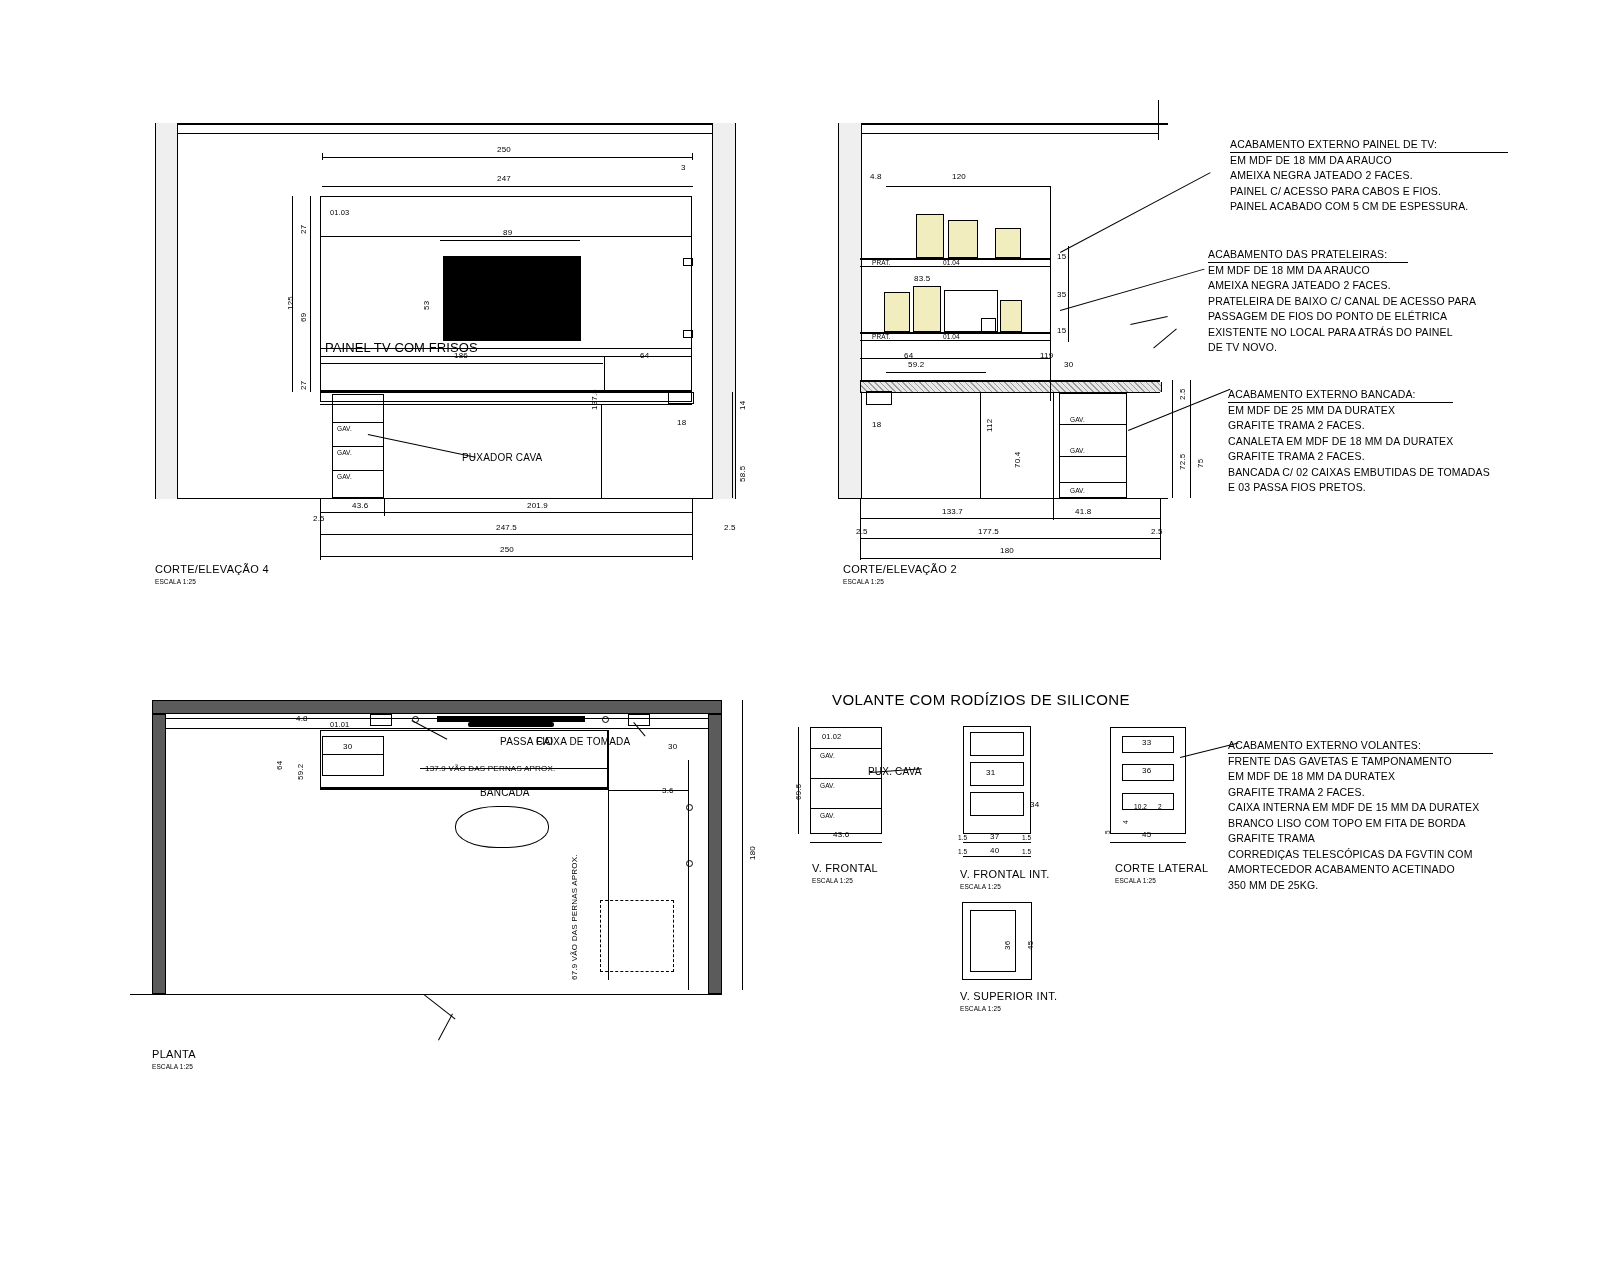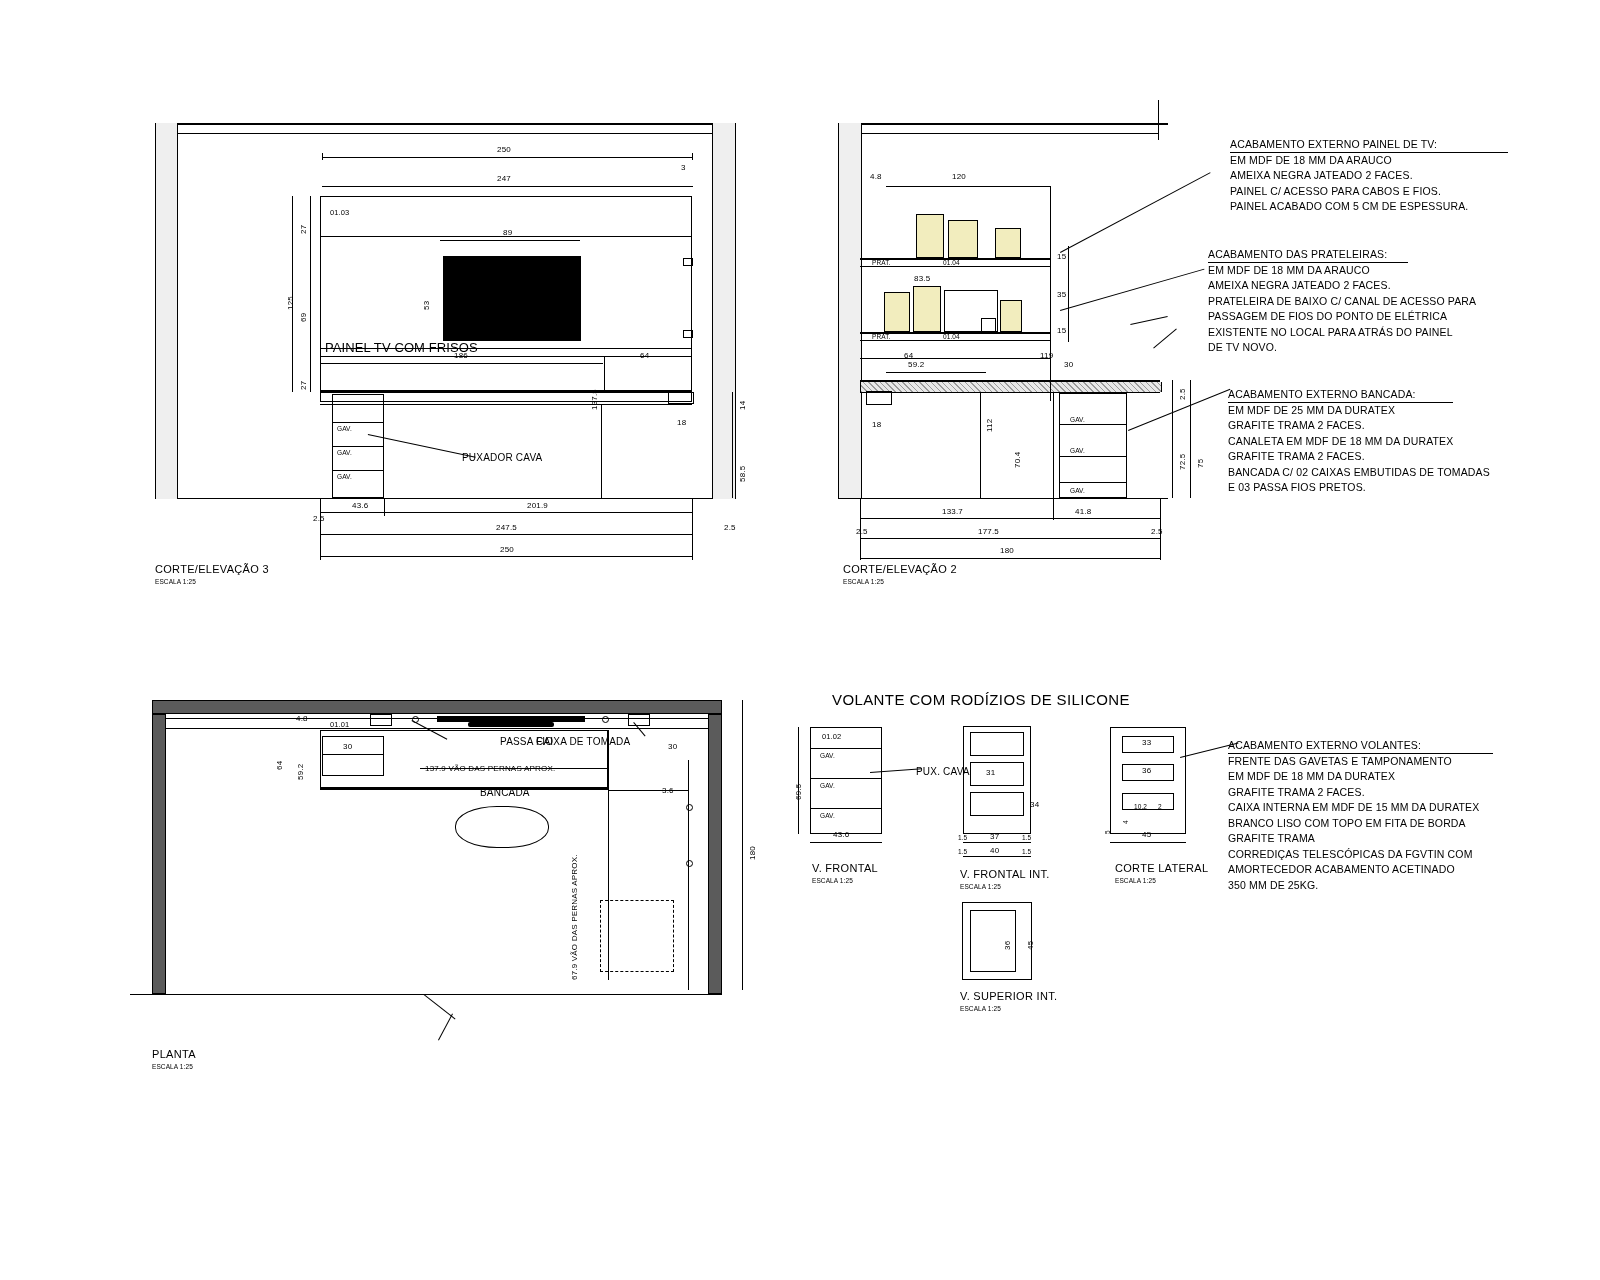--- a/index.html
+++ b/index.html
@@ -114,21 +114,21 @@
     <div class="lbl sm" style="left:313px;top:514px;">2.5</div>
     <div class="dim" style="left:320px;top:534px;width:372px;"></div>
     <div class="lbl sm" style="left:496px;top:523px;">247.5</div>
     <div class="lbl sm" style="left:724px;top:523px;">2.5</div>
     <div class="dim" style="left:320px;top:556px;width:372px;"></div>
     <div class="lbl sm" style="left:500px;top:545px;">250</div>
     <div class="ln v" style="left:320px;top:498px;height:62px;"></div>
     <div class="ln v" style="left:692px;top:498px;height:62px;"></div>
     <div class="ln v" style="left:384px;top:498px;height:18px;"></div>
 
-    <div class="lbl ti" style="left:155px;top:563px;">CORTE/ELEVAÇÃO 3</div>
+    <div class="lbl ti" style="left:155px;top:563px;">CORTE/ELEVAÇÃO 4</div>
     <div class="lbl xs" style="left:155px;top:578px;">ESCALA 1:25</div>
   </div>
 
   <div>
     <div class="ln h" style="left:838px;top:123px;width:330px;height:2px;"></div>
     <div class="ln h" style="left:838px;top:133px;width:320px;"></div>
     <div class="ln v" style="left:1158px;top:100px;height:40px;"></div>
     <div class="dot" style="left:838px;top:123px;width:22px;height:376px;"></div>
     <div class="ln h" style="left:838px;top:498px;width:330px;"></div>
 
@@ -315,21 +315,21 @@
 
     <div class="box" style="left:810px;top:727px;width:72px;height:107px;"></div>
     <div class="ln h" style="left:810px;top:748px;width:72px;"></div>
     <div class="ln h" style="left:810px;top:778px;width:72px;"></div>
     <div class="ln h" style="left:810px;top:808px;width:72px;"></div>
     <div class="lbl xs" style="left:822px;top:732px;font-size:7.5px;">01.02</div>
     <div class="lbl xs" style="left:820px;top:752px;">GAV.</div>
     <div class="lbl xs" style="left:820px;top:782px;">GAV.</div>
     <div class="lbl xs" style="left:820px;top:812px;">GAV.</div>
     <div class="leader" style="left:870px;top:772px;width:52px;transform:rotate(-4deg);"></div>
-    <div class="lbl" style="left:916px;top:766px;">PUX. CAVA</div>
+    <div class="lbl" style="left:868px;top:766px;">PUX. CAVA</div>
     <div class="ln v" style="left:798px;top:727px;height:107px;"></div>
     <div class="lbl sm rot" style="left:794px;top:800px;">69.5</div>
     <div class="dim" style="left:810px;top:842px;width:72px;"></div>
     <div class="lbl sm" style="left:833px;top:830px;">43.6</div>
     <div class="lbl ti" style="left:812px;top:862px;">V. FRONTAL</div>
     <div class="lbl xs" style="left:812px;top:877px;">ESCALA 1:25</div>
 
     <div class="box" style="left:963px;top:726px;width:68px;height:108px;"></div>
     <div class="box" style="left:970px;top:732px;width:54px;height:24px;"></div>
     <div class="box" style="left:970px;top:762px;width:54px;height:24px;"></div>

